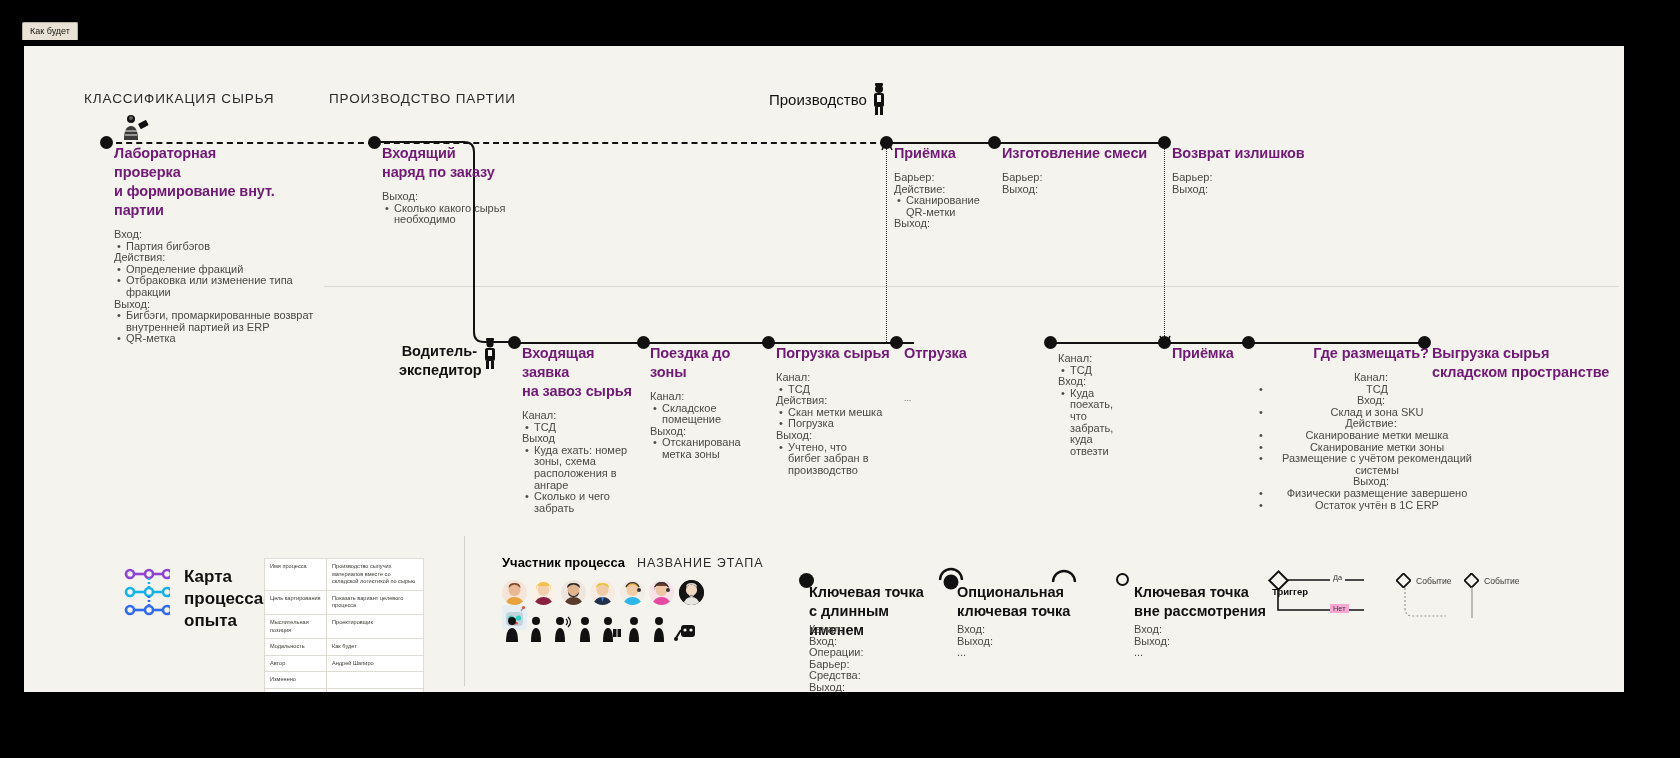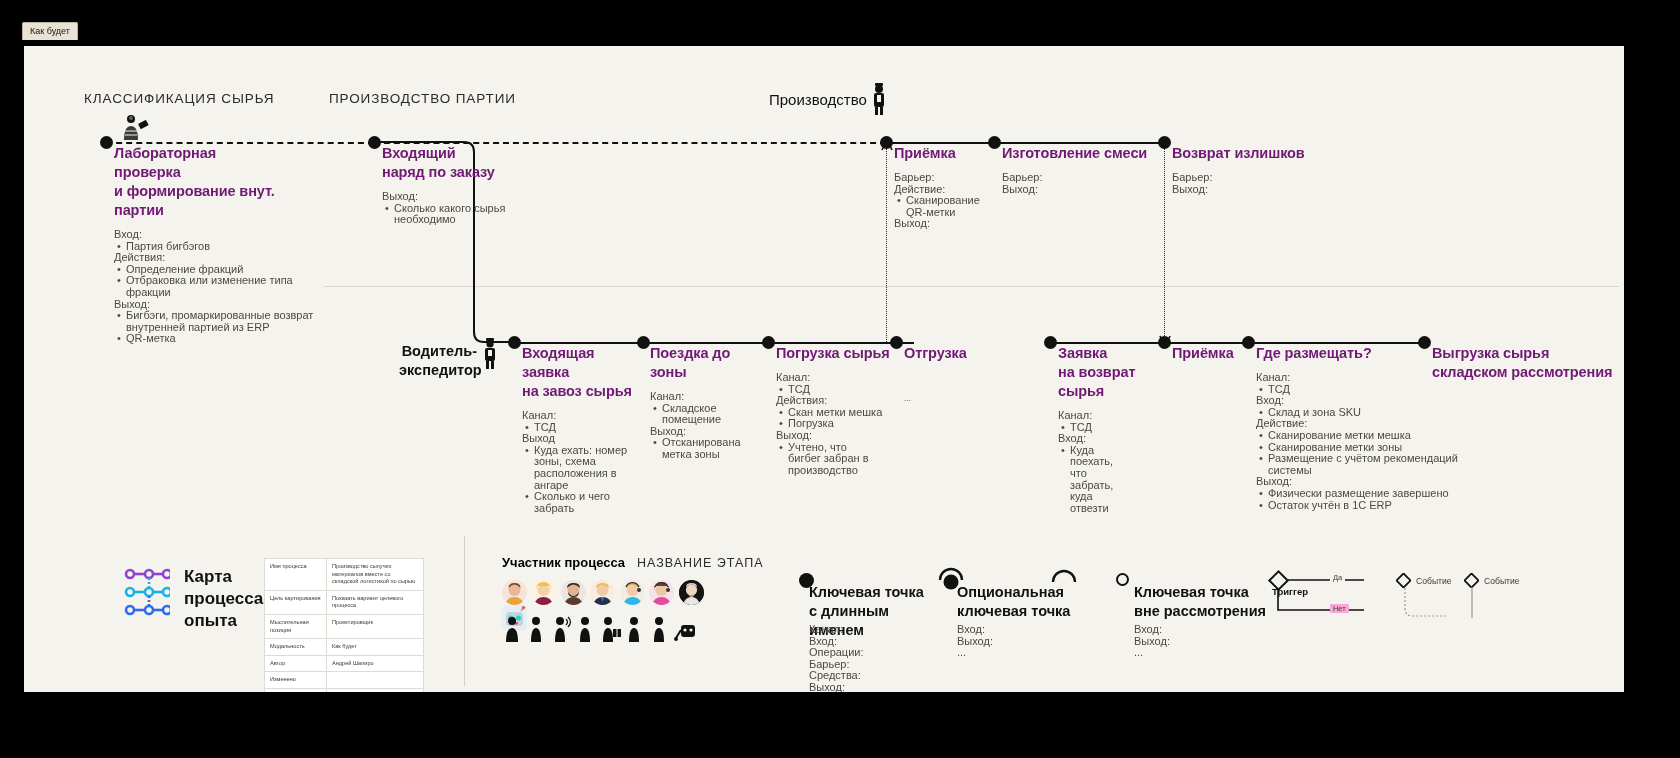--- a/index.html
+++ b/index.html
@@ -385,42 +385,37 @@
           </ul>
       </div>
     </div>
 
     <div class="node" style="left:880px; top:298px; width:105px;">
       <div class="node-title">Отгрузка</div>
       <div class="ellipsis" style="margin-top:30px;">...</div>
     </div>
 
     <div class="node" style="left:1034px; top:298px; width:100px;">
-      <div class="node-title">
-        <span>Заявка</span><br>
-        <span>на возврат</span><br>
-        <span>сырья</span>
-      </div>
       <div class="detail">
         <span class="lbl">Канал:</span>
         <ul>
             <li>ТСД</li>
           </ul>
         <span class="lbl">Вход:</span>
         <ul>
             <li style="width:62px;">Куда поехать, что забрать, куда отвезти</li>
           </ul>
       </div>
     </div>
 
     <div class="node" style="left:1148px; top:298px; width:80px;">
       <div class="node-title">Приёмка</div>
     </div>
 
-    <div class="node" style="left:1232px; top:298px; width:230px;">
+    <div class="node" style="left:1232px; top:298px; width:230px;text-align:center;">
       <div class="node-title">Где размещать?</div>
       <div class="detail">
         <span class="lbl">Канал:</span>
         <ul>
             <li>ТСД</li>
           </ul>
         <span class="lbl">Вход:</span>
         <ul>
             <li>Склад и зона SKU</li>
           </ul>
@@ -434,21 +429,21 @@
         <ul>
           <li>Физически размещение завершено</li>
           <li>Остаток учтён в 1С ERP</li>
         </ul>
       </div>
     </div>
 
     <div class="node" style="left:1408px; top:298px; width:190px;">
       <div class="node-title">
         <span>Выгрузка сырья</span><br>
-        <span>складском рассмотрения</span>
+        <span>складском пространстве</span>
       </div>
     </div>
 
     <div class="v-divider" style="left:440px; top:490px; height:150px;"></div>
 
     <svg style="position:absolute; left:100px; top:520px; width:46px; height:52px;" viewBox="0 0 46 52">
       <g stroke-width="2.6" fill="none">
         <line x1="10" y1="8" x2="22" y2="8" stroke="#8e44d0"></line>
         <line x1="28" y1="8" x2="40" y2="8" stroke="#8e44d0"></line>
         <circle cx="6" cy="8" r="4" stroke="#8e44d0"></circle>

